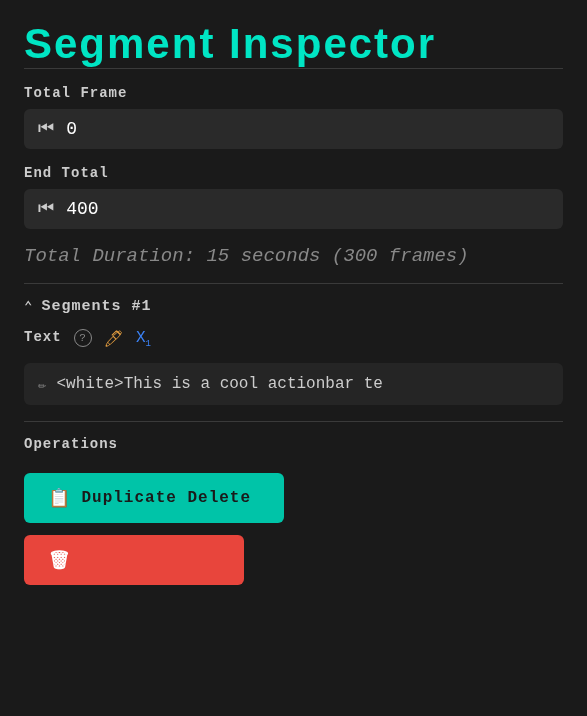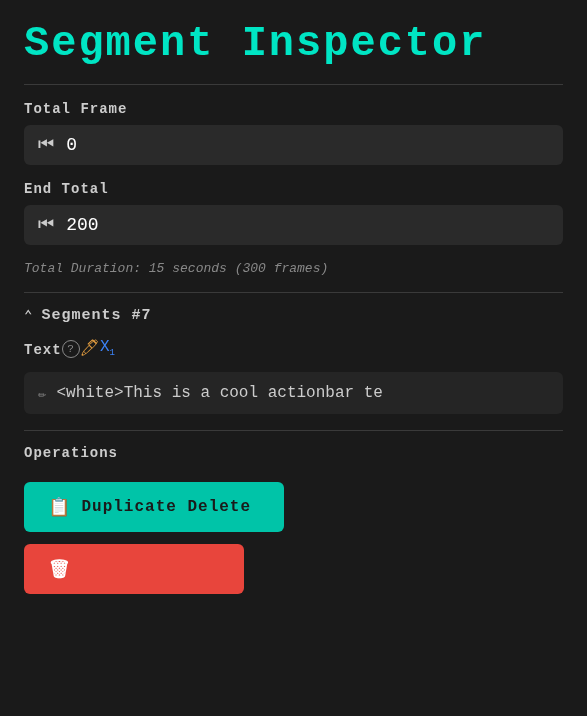--- a/index.html
+++ b/index.html
@@ -22,22 +22,21 @@
       min-height: 716px;
       background-color: #1a1a1a;
       padding: 20px 24px;
     }
 
     .page-title {
       font-size: 42px;
       font-weight: 900;
       color: #00e5c4;
       letter-spacing: 2px;
-      margin-bottom: 16px;
-      font-family: Liberation Mono, monospace;
+      font-family: Liberation Sans, sans-serif;
     }
 
     .divider {
       border: none;
       border-top: 1px solid #3a3a3a;
       margin: 0 0 16px 0;
     }
 
     .field-label {
       font-size: 14px;
@@ -63,21 +62,21 @@
       cursor: pointer;
     }
 
     .frame-value {
       font-size: 18px;
       color: #ffffff;
       font-family: 'Courier New', Courier, monospace;
     }
 
     .total-duration {
-      font-size: 13px;
+      font-size: 19px;
       font-style: italic;
       color: #888888;
       margin-bottom: 16px;
     }
 
     .segments-section {
       border-top: 1px solid #3a3a3a;
       padding-top: 14px;
       margin-bottom: 14px;
     }
@@ -94,21 +93,22 @@
       cursor: pointer;
     }
 
     .chevron-icon {
       font-size: 14px;
       color: #cccccc;
     }
 
     .text-row {
       display: flex;
-      align-items: flex-end;
+      align-items: flex-start;
+      gap: 12px;
       margin-bottom: 14px;
     }
 
     .text-label {
       font-size: 14px;
       font-weight: 600;
       color: #cccccc;
       letter-spacing: 1px;
     }
 
@@ -228,30 +228,30 @@
 
   <div class="field-label">Total Frame</div>
   <div class="frame-input-row">
     <span class="skip-icon">⏮</span>
     <span class="frame-value">0</span>
   </div>
 
   <div class="field-label">End Total</div>
   <div class="frame-input-row">
     <span class="skip-icon">⏮</span>
-    <span class="frame-value">200</span>
+    <span class="frame-value">400</span>
   </div>
 
   <div class="total-duration">Total Duration: 15 seconds (300 frames)</div>
 
   <div class="segments-section">
 
     <div class="segments-header">
       <span class="chevron-icon">⌃</span>
-      <span>Segments #7</span>
+      <span>Segments #1</span>
     </div>
 
     <div class="text-row">
       <span class="text-label">Text</span>
       <span class="help-icon">?</span>
       <span class="edit-pencil-icon">🖊</span>
       <span class="subscript-x-icon">X<sub style="font-size:9px;">1</sub></span>
     </div>
 
     <div class="text-content-row">

